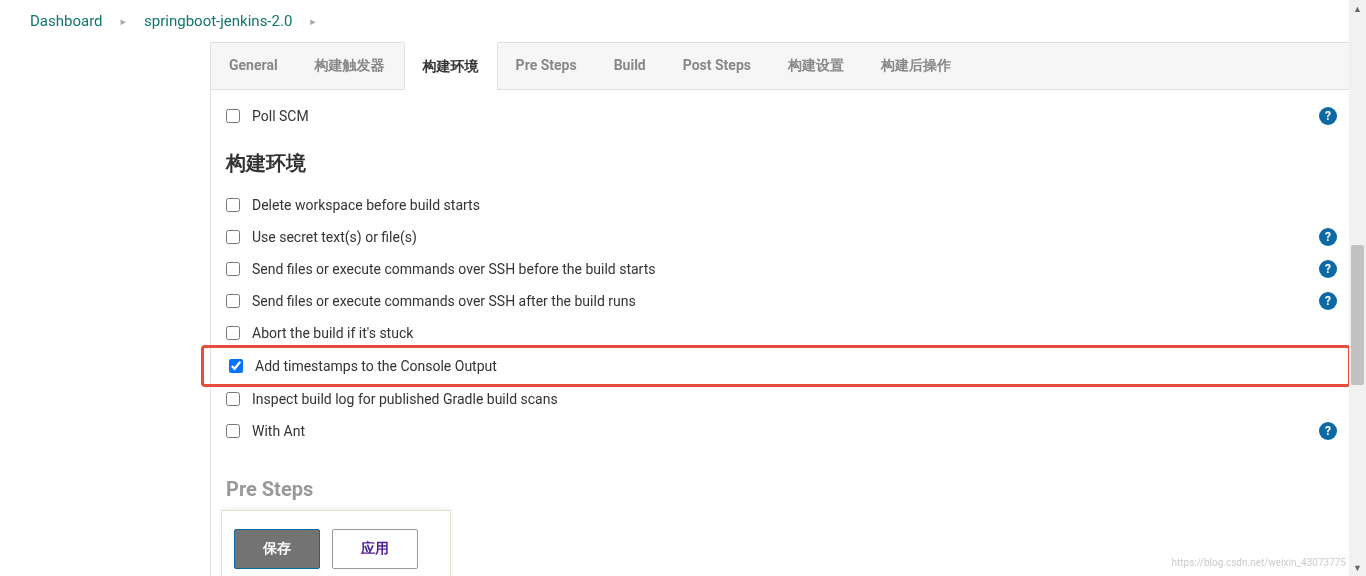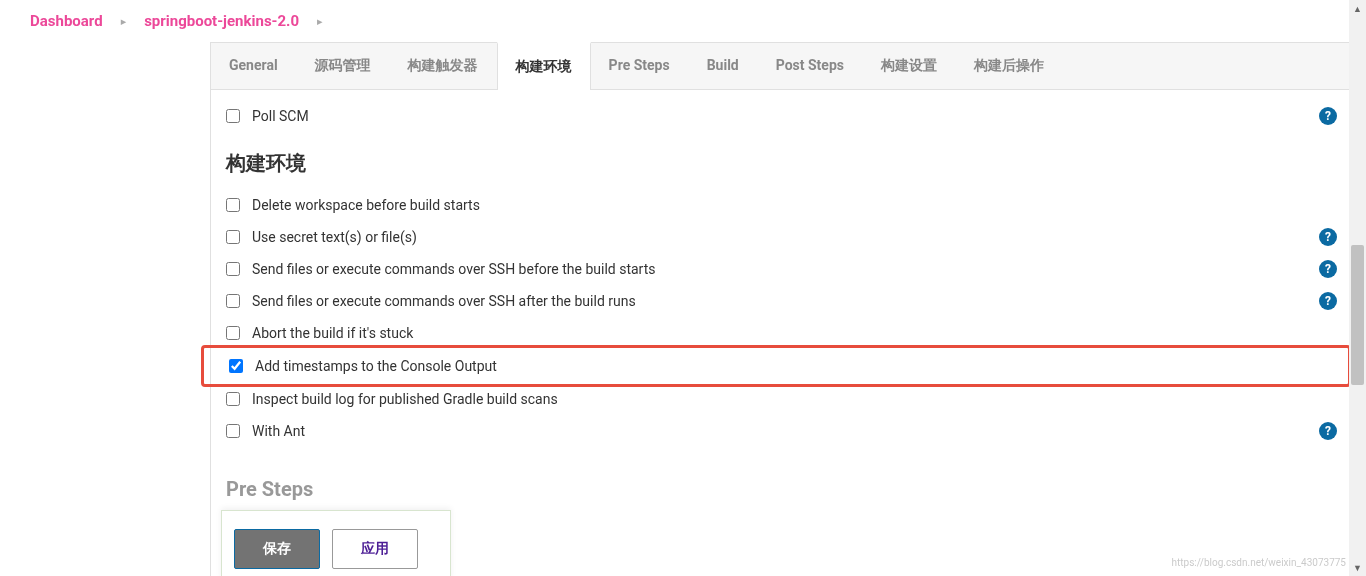--- a/index.html
+++ b/index.html
@@ -18,22 +18,22 @@
       overflow: hidden;
     }
     .breadcrumb {
       display: flex;
       align-items: center;
       padding: 12px 30px;
       font-size: 15px;
       gap: 18px;
     }
     .breadcrumb-item {
-      color: #ec4899;
-      font-weight: 700;
+      color: #0f766e;
+      font-weight: 400;
       cursor: pointer;
     }
     .breadcrumb-sep {
       color: #aaa;
       font-size: 11px;
     }
     .main-content {
       margin-left: 210px;
       margin-right: 10px;
       border: 1px solid #e0e0e0;
@@ -188,21 +188,20 @@
 <div class="breadcrumb">
   <span class="breadcrumb-item">Dashboard</span>
   <span class="breadcrumb-sep">▸</span>
   <span class="breadcrumb-item">springboot-jenkins-2.0</span>
   <span class="breadcrumb-sep">▸</span>
 </div>
 
 <div class="main-content">
   <div class="tabs">
     <div class="tab">General</div>
-    <div class="tab">源码管理</div>
     <div class="tab">构建触发器</div>
     <div class="tab active">构建环境</div>
     <div class="tab">Pre Steps</div>
     <div class="tab">Build</div>
     <div class="tab">Post Steps</div>
     <div class="tab">构建设置</div>
     <div class="tab">构建后操作</div>
   </div>
 
   <div class="section-content">

